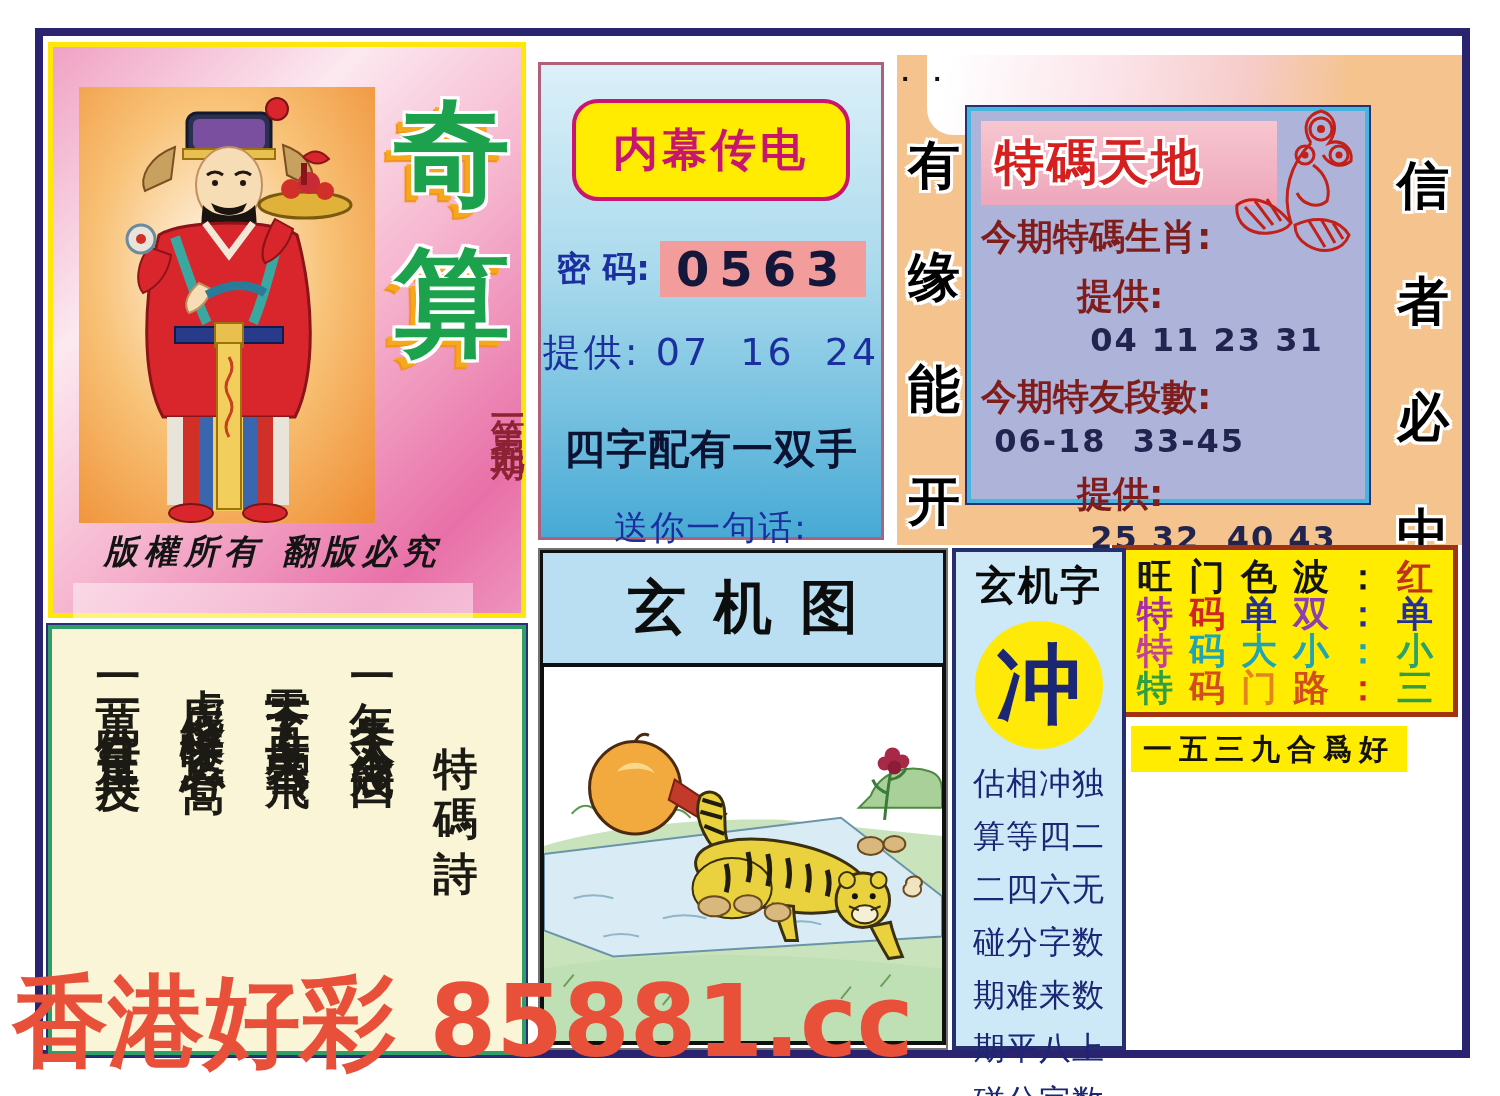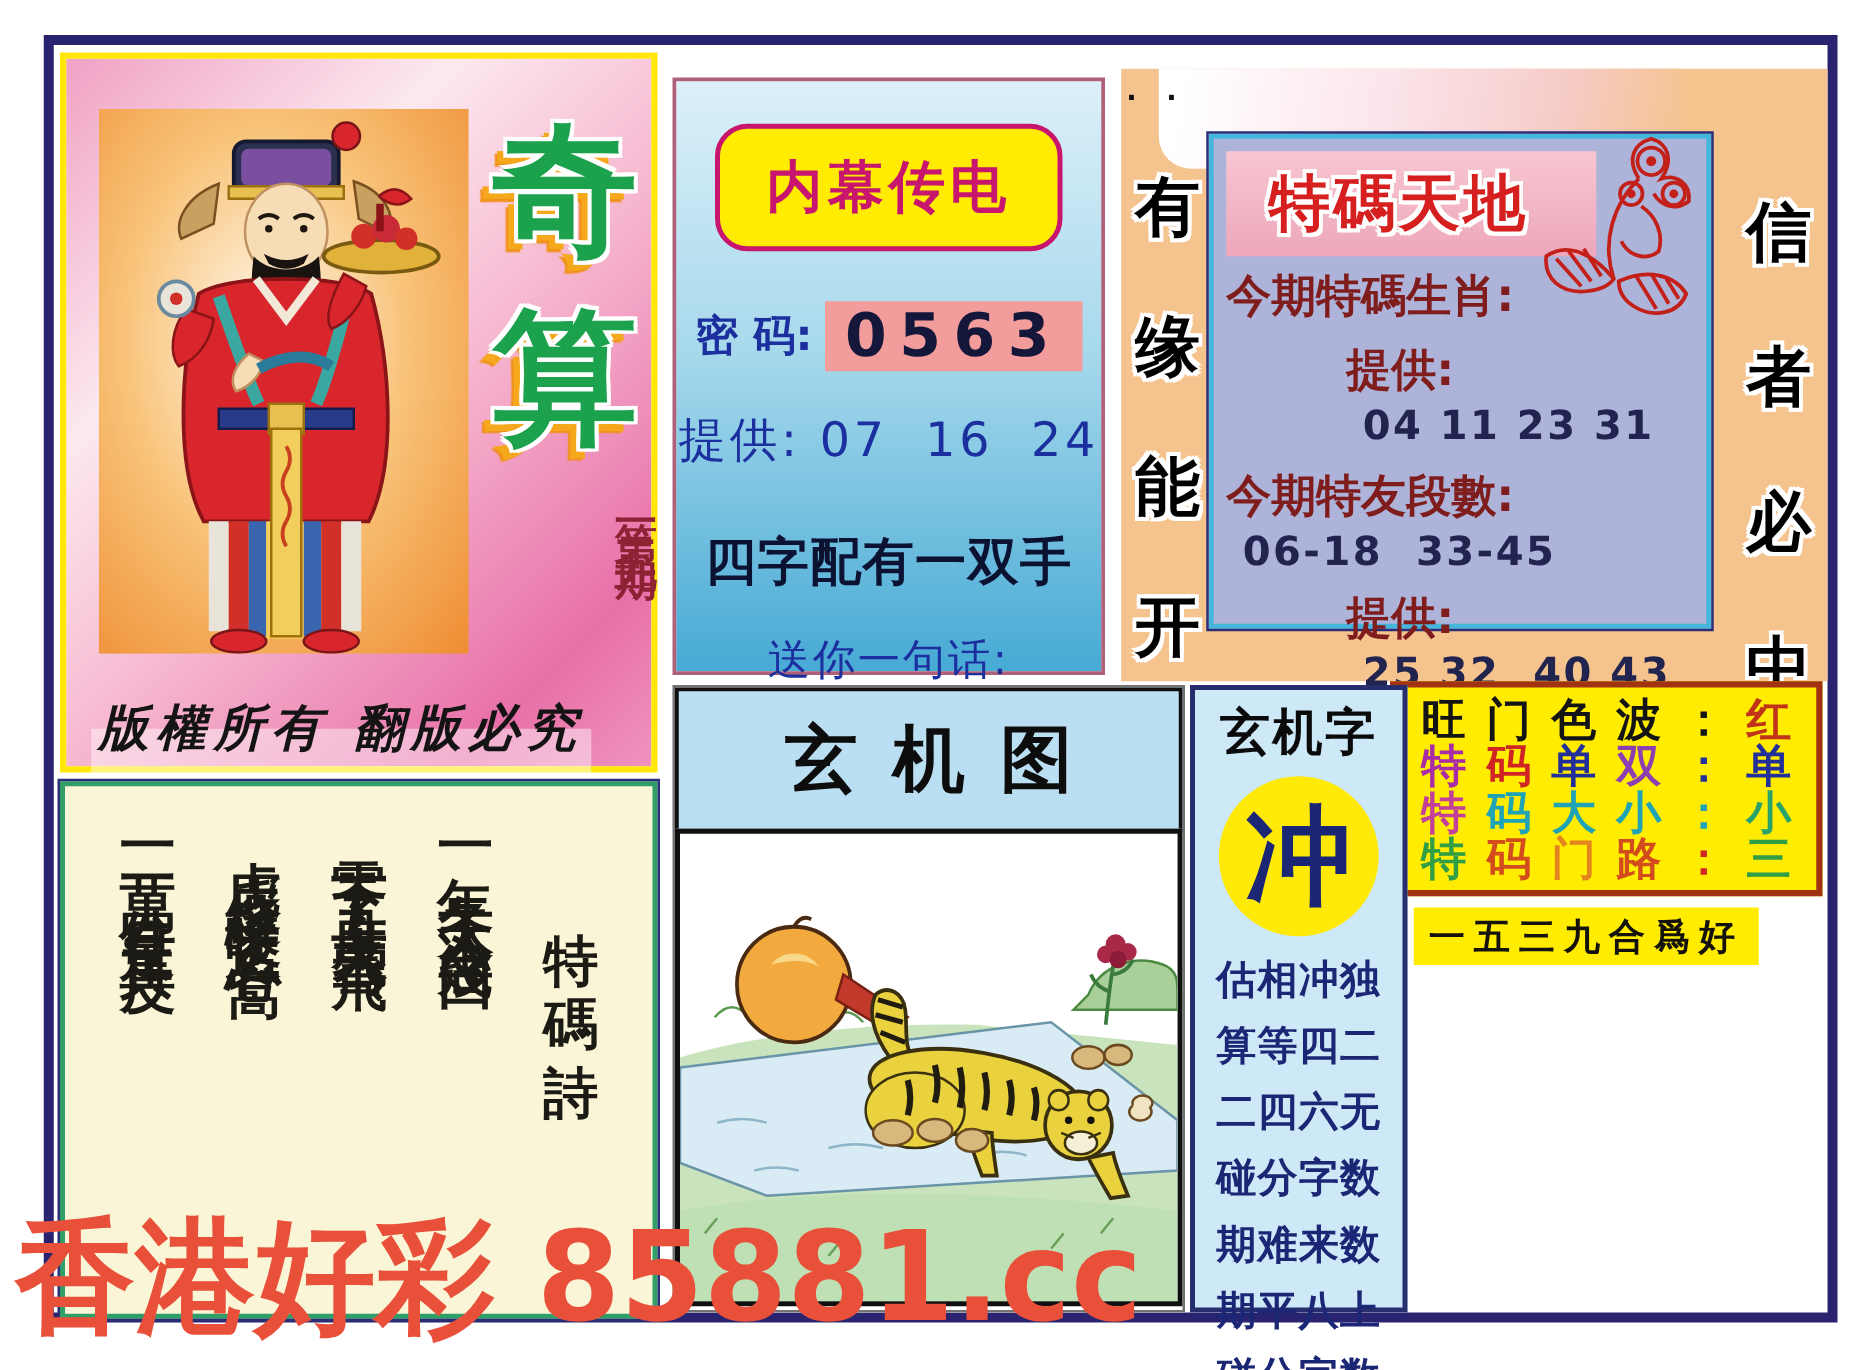--- a/index.html
+++ b/index.html
@@ -16,22 +16,22 @@
     border:5px solid #ffe70a;
     background:linear-gradient(135deg,#f0a2c4 0%,#fce9f0 30%,#f6b6cf 55%,#e870a8 85%,#ef93bd 100%); }
   #deity { position:absolute; left:26px; top:40px; width:296px; height:436px; }
   #qisuan { position:absolute; left:336px; top:48px; width:126px; text-align:center; }
   #qisuan div { font-size:116px; font-weight:bold; line-height:1.0; height:150px; color:#1ca24d;
     font-family:"DejaVu Sans",sans-serif;
     text-shadow:-3px -3px 0 #fff,3px -3px 0 #fff,-3px 3px 0 #fff,3px 3px 0 #fff,0 -3px 0 #fff,0 3px 0 #fff,-3px 0 0 #fff,3px 0 0 #fff,-8px 8px 0 #f6a81c,-10px 10px 1px #f0911c; }
   #issue-no { position:absolute; left:432px; top:344px; writing-mode:vertical-rl;
     font-size:34px; font-weight:bold; letter-spacing:7px; color:#8c2233; font-family:"DejaVu Serif",serif; }
   #copyright-band { position:absolute; left:20px; top:536px; width:400px; height:56px; background:rgba(255,255,255,0.45); }
-  #copyright { position:absolute; left:0; top:508px; width:440px; text-align:center;
-    font-family:"DejaVu Serif",serif; font-style:italic; font-weight:bold; font-size:40px; color:#141414; letter-spacing:6px; }
+  #copyright { position:absolute; left:0; top:482px; width:440px; text-align:center;
+    font-family:"DejaVu Serif",serif; font-style:italic; font-weight:bold; font-size:34px; color:#141414; letter-spacing:6px; }
 
   
   #panel-neimu { position:absolute; left:538px; top:62px; width:346px; height:478px;
     border:3px solid #b0617a; background:linear-gradient(#dcf0f9 0%,#a8d9ec 45%,#47aad5 100%);
     text-align:center; }
   #neimu-head { margin:34px auto 0; width:278px; height:102px; border:4px solid #c8156e; border-radius:26px;
     background:#ffec00; display:flex; align-items:center; justify-content:center;
     font-size:45px; font-weight:bold; color:#c8156e; letter-spacing:4px; }
   .neimu-row { display:flex; align-items:center; justify-content:center; }
   #mima-row { margin-top:40px; }
@@ -47,21 +47,21 @@
     background:linear-gradient(100deg,#ffffff 5%,#fbe3e9 45%,#f6ccc9 75%,#f4c38e 100%); border-radius:0 0 26px 26px; }
   #tema-dots { position:absolute; left:4px; top:6px; font-size:22px; font-weight:bold; color:#111; letter-spacing:8px; }
   .vcol { position:absolute; width:58px; display:flex; flex-direction:column; align-items:center; }
   .vcol div { font-size:52px; font-weight:bold; color:#000; font-family:"DejaVu Serif",serif;
     text-shadow:-3px -3px 0 #fff,3px -3px 0 #fff,-3px 3px 0 #fff,3px 3px 0 #fff,0 -3px 0 #fff,0 3px 0 #fff,-3px 0 0 #fff,3px 0 0 #fff; }
   #tema-left-col { left:8px; top:76px; } #tema-left-col div { margin-bottom:42px; }
   #tema-right-col { right:10px; top:96px; } #tema-right-col div { margin-bottom:46px; }
   #tema-box { position:absolute; left:70px; top:52px; width:402px; height:396px;
     background:#aeb3d9; border:4px solid #45b6dc; outline:2px solid #2b2f78; }
   #tema-title-band { position:absolute; left:10px; top:10px; width:296px; height:84px;
-    background:linear-gradient(#f7c6d0,#eda7bb); display:flex; align-items:center;padding-left:20px; }
+    background:linear-gradient(#f7c6d0,#eda7bb); display:flex; align-items:center; }
   #tema-title { font-size:49px; font-weight:bold; color:#d62020; padding-left:14px; letter-spacing:3px;
     text-shadow:-3px -3px 0 #fff,3px -3px 0 #fff,-3px 3px 0 #fff,3px 3px 0 #fff,0 -3px 0 #fff,0 3px 0 #fff,-3px 0 0 #fff,3px 0 0 #fff; }
   #tema-flower { position:absolute; right:0; top:-8px; width:144px; height:158px; }
   #tema-rows { position:absolute; left:10px; top:102px; right:6px; }
   .tema-label { font-size:36px; font-weight:bold; color:#7f1d1d;text-align:center; }
   .tema-nums { font-size:32px; font-weight:bold; color:#20244f; white-space:pre; letter-spacing:2px; }
   #zodiac-row { display:flex; align-items:center; }
   .zchip { display:inline-flex; width:76px; height:54px; border:3px solid #fff; border-radius:50%;
     align-items:center; justify-content:center; font-family:"DejaVu Serif",serif;
     font-size:42px; font-weight:bold; color:#10101c; margin-left:26px; }
@@ -89,21 +89,21 @@
   #xjt-img { height:382px; margin-top:-3px; border:4px solid #101010; background:#fff; overflow:hidden; }
   #xjt-img svg { width:100%; height:100%; display:block; }
 
   
   #panel-xjz { position:absolute; left:952px; top:548px; width:174px; height:502px;
     background:#cde8f7; border:4px solid #272e6d; text-align:center; }
   #xjz-title { margin-top:6px; font-size:40px; font-weight:bold; color:#0a0a0a; letter-spacing:2px; }
   #xjz-circle { width:128px; height:128px; margin:8px auto 4px; background:#ffe908; border-radius:50%;
     display:flex; align-items:center; justify-content:center; }
   #xjz-char { font-size:86px; font-weight:bold; color:#1b2675; }
-  #xjz-rows div { font-size:32px; font-weight:bold; color:#1b2675; line-height:37px; letter-spacing:1px;margin-top:16px; }
+  #xjz-rows div { font-size:32px; font-weight:normal; color:#1b2675; line-height:37px; letter-spacing:1px;margin-top:16px; }
 
   
   #panel-poem { position:absolute; left:48px; top:625px; width:478px; height:430px;
     background:#f9f5d6; border:4px solid #2f9e68; outline:2px solid #2b2f78; }
   #poem-cols { position:absolute; inset:0; display:flex; flex-direction:row-reverse;
     justify-content:space-between; padding:24px 36px; }
   .poem-col { writing-mode:vertical-rl; font-family:"DejaVu Serif",serif; font-weight:bold;
     color:#1c1a14; font-size:45px; letter-spacing:13px; }
   #poem-title-col { font-size:44px; letter-spacing:52px; padding-top:58px; }
 

